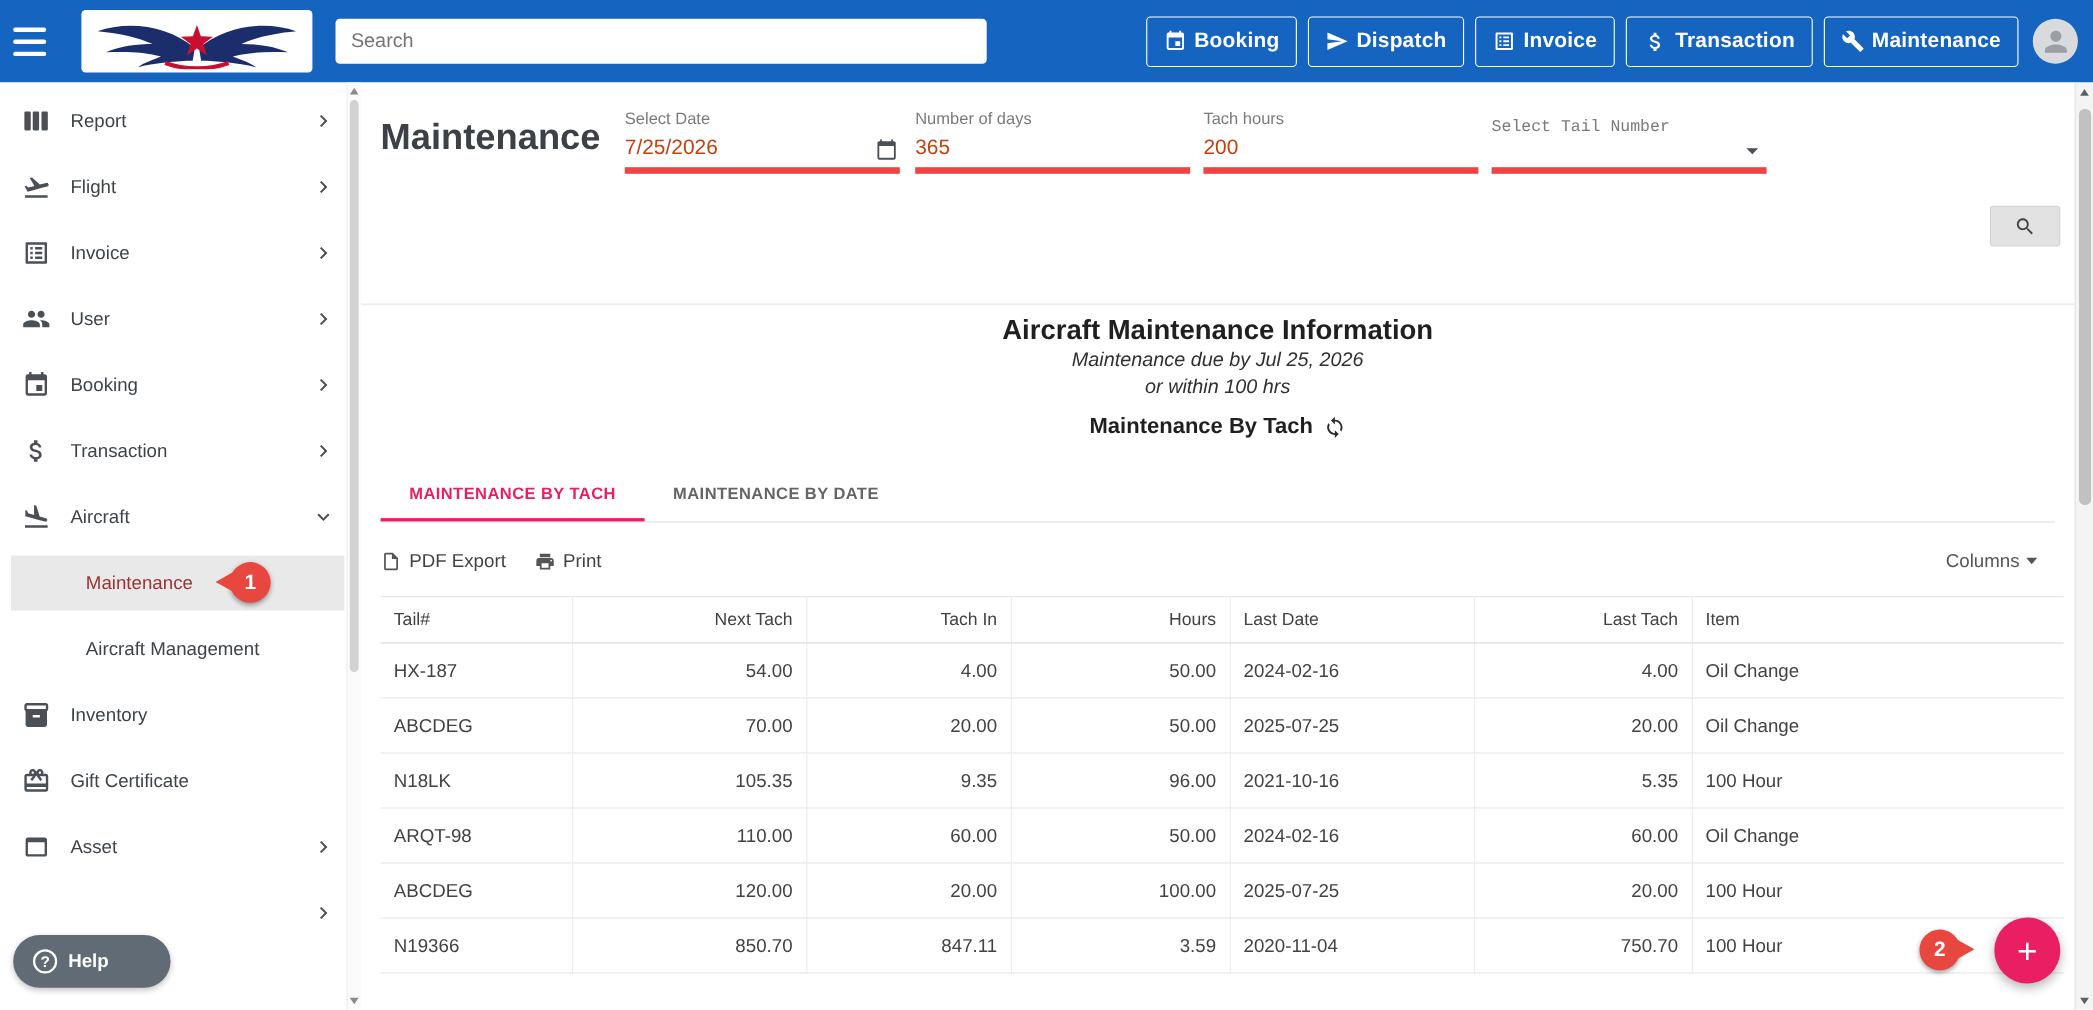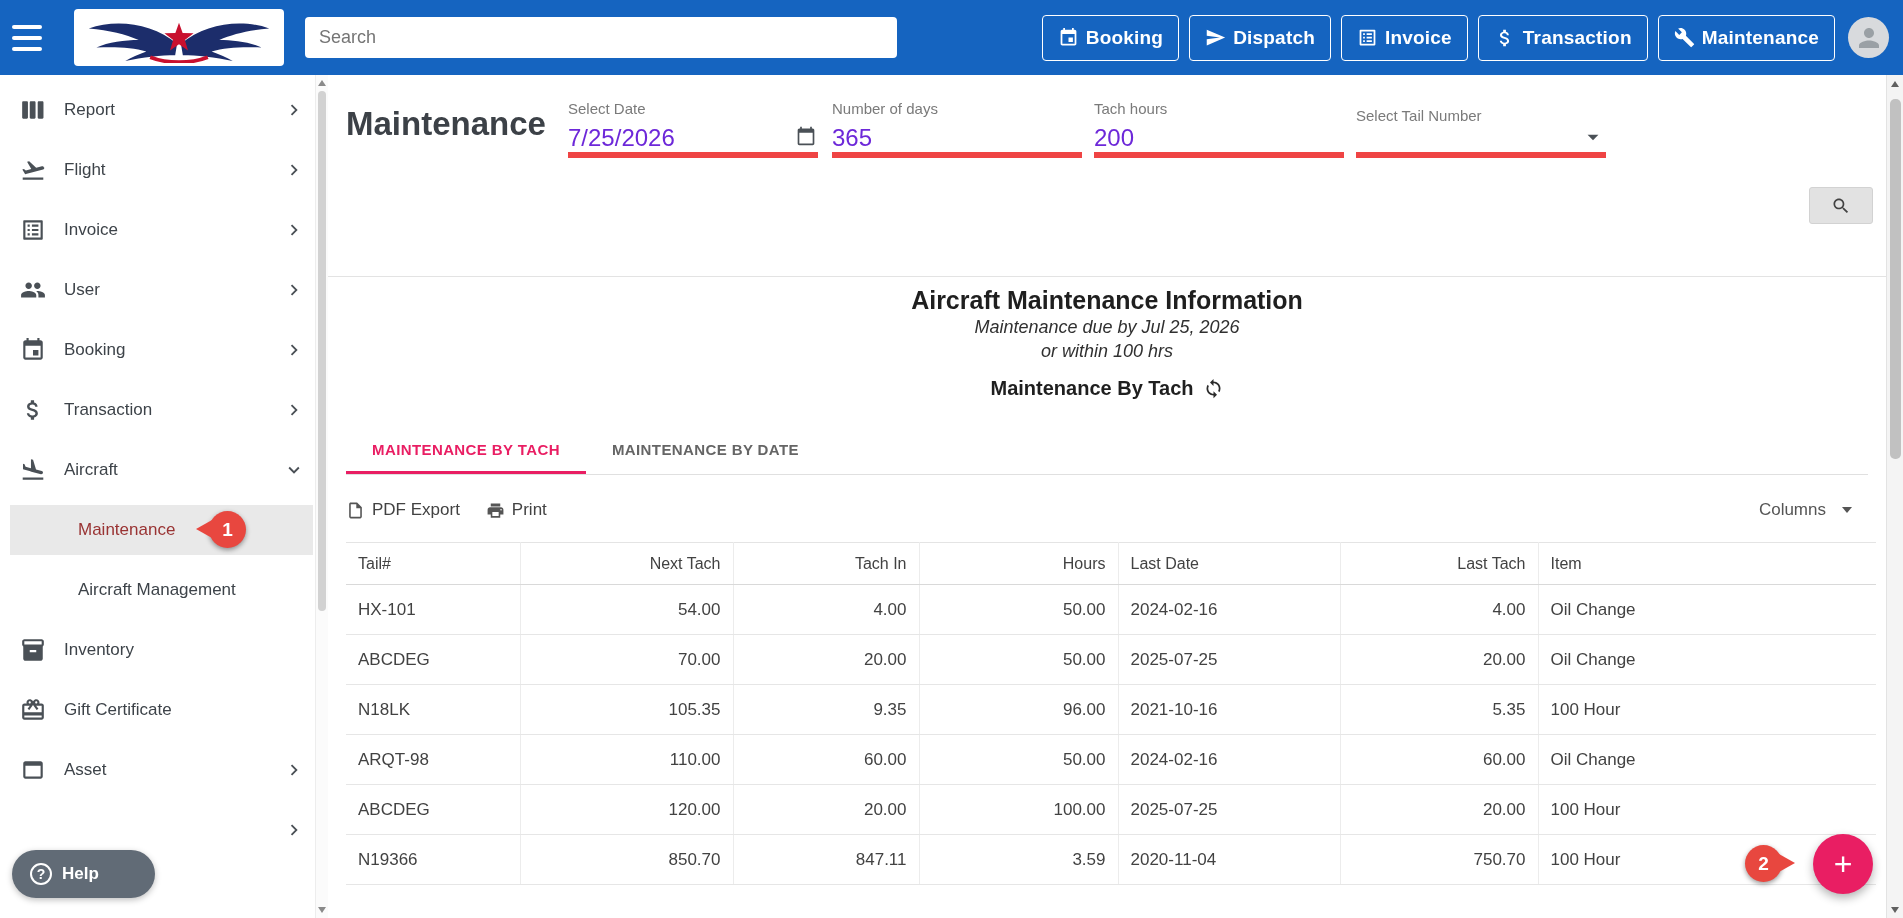--- a/index.html
+++ b/index.html
@@ -50,44 +50,44 @@
   .help-btn .q { width:22px; height:22px; border:2px solid #fff; border-radius:50%; display:flex;
     align-items:center; justify-content:center; font-size:14px; font-weight:bold; flex:none; }
   .help-btn .t { font-size:17px; font-weight:bold; }
 
   
   .main { position:absolute; top:75px; left:328px; width:1558px; bottom:0; background:#fff; overflow:hidden; }
   .filters { position:relative; height:202px; border-bottom:1px solid #e3e3e3; }
   .page-title { position:absolute; left:18px; top:30px; font-size:33px; font-weight:bold; color:#3c4147; }
   .field { position:absolute; height:58px; border-bottom:6px solid #ef4444; width:250px; }
   .field .flabel { font-size:15px; color:#7a7a7a; height:20px; }
-  .field .fvalue { font-size:24px; color:#6d28d9; margin-top:4px; min-height:24px; }
+  .field .fvalue { font-size:19px; color:#c2410c; margin-top:4px; min-height:24px; }
   .field .ficon { position:absolute; right:2px; bottom:6px; }
   .field .fdrop { position:absolute; right:0; bottom:2px; }
   .f1 { left:240px; top:25px; } .f2 { left:504px; top:25px; } .f3 { left:766px; top:25px; }
-  .f4 { left:1028px; top:25px; } .f4 .flabel { padding-top:7px; }
+  .f4 { left:1028px; top:25px;font-family:Liberation Mono, monospace; } .f4 .flabel { padding-top:7px; }
   .f5 { left:20px; top:105px; width:293px; height:52px; }
   .search-btn { position:absolute; left:1481px; top:112px; width:64px; height:37px; background:#e2e2e2;
     border:1px solid #d2d2d2; border-radius:3px; display:flex; align-items:center; justify-content:center; cursor:pointer; }
 
   .info-block { text-align:center; padding-top:8px; }
   .info-block h2 { margin:0; font-size:25px; line-height:30px; font-weight:bold; color:#1f1f1f; }
   .info-block p { margin:0; font-size:18px; line-height:24px; color:#303030;font-style:italic; }
   .section-title { margin-top:12px; height:26px; display:flex; align-items:center; justify-content:center;
     gap:9px; font-size:20px; font-weight:bold; color:#1f1f1f; }
 
   .tabs { margin:28px 18px 0 18px; display:flex; border-bottom:1px solid #e0e0e0; }
   .tab { height:45px; line-height:42px; padding:0 26px; font-size:15px; font-weight:bold; letter-spacing:.4px;
     color:#656565; border-bottom:3px solid transparent; cursor:pointer; }
   .tab.active { color:#e91e63; border-bottom-color:#e91e63; }
 
   .toolbar { margin-top:15px; height:40px; display:flex; align-items:center; padding:0 18px; }
   .tool-btn { display:flex; align-items:center; gap:7px; font-size:17px; color:#424242; background:none;
     border:none; font-family:inherit; cursor:pointer; padding:0; margin-right:26px; }
-  .columns-btn { margin-left:auto; margin-right:10px; display:flex; align-items:center; gap:16px;
+  .columns-btn { margin-left:auto; margin-right:10px; display:flex; align-items:center; gap:6px;
     font-size:17px; color:#555; background:none; border:none; font-family:inherit; cursor:pointer; }
   .caret { width:0; height:0; border-left:5px solid transparent; border-right:5px solid transparent; border-top:6px solid #555; }
 
   table.grid { border-collapse:collapse; table-layout:fixed; width:1530px; margin:12px 0 0 18px; }
   .grid th { height:42px; font-size:16px; font-weight:normal; color:#424242; text-align:left; padding:0 12px;
     border-top:1px solid #e4e4e4; border-bottom:1px solid #d9d9d9; border-right:1px solid #ececec; }
   .grid td { height:50px; font-size:17px; color:#424242; padding:0 12px;
     border-bottom:1px solid #e6e6e6; border-right:1px solid #ececec; overflow:hidden; white-space:nowrap; }
   .grid th:last-child, .grid td:last-child { border-right:none; }
   .grid .num { text-align:right; }
@@ -390,21 +390,21 @@
           <th class="num">Next Tach</th>
           <th class="num">Tach In</th>
           <th class="num">Hours</th>
           <th>Last Date</th>
           <th class="num">Last Tach</th>
           <th>Item</th>
         </tr>
       </thead>
       <tbody id="grid-body">
           <tr>
-            <td>HX-101</td>
+            <td>HX-187</td>
             <td class="num">54.00</td>
             <td class="num">4.00</td>
             <td class="num">50.00</td>
             <td>2024-02-16</td>
             <td class="num">4.00</td>
             <td>Oil Change</td>
           </tr>
           <tr>
             <td>ABCDEG</td>
             <td class="num">70.00</td>

